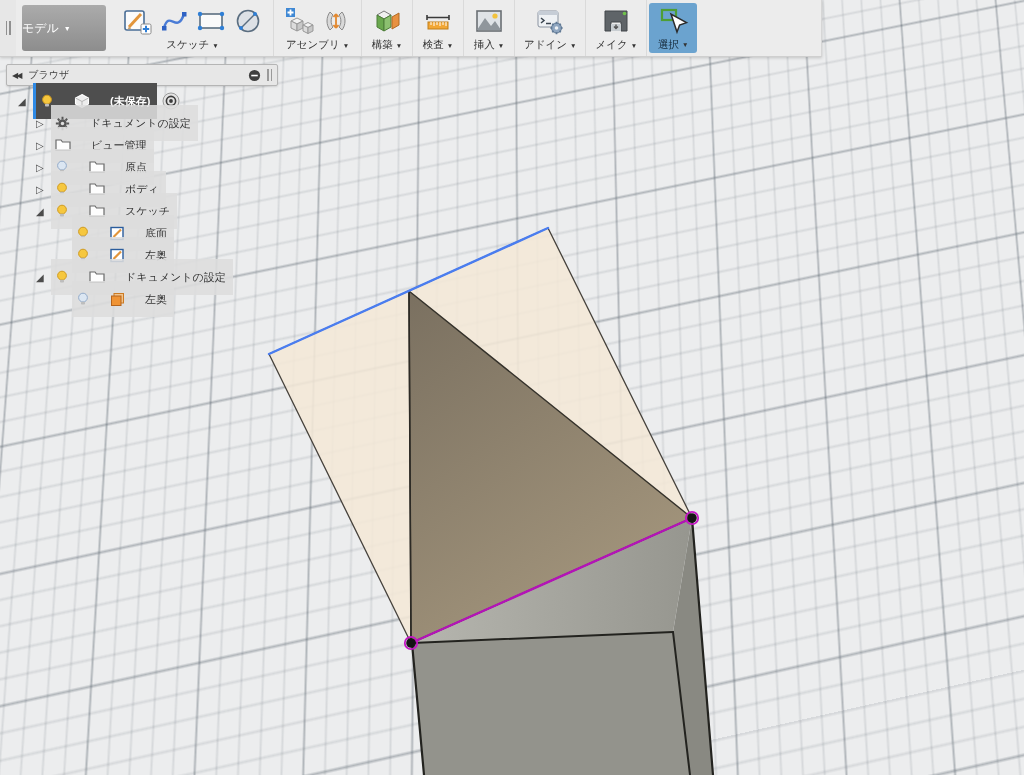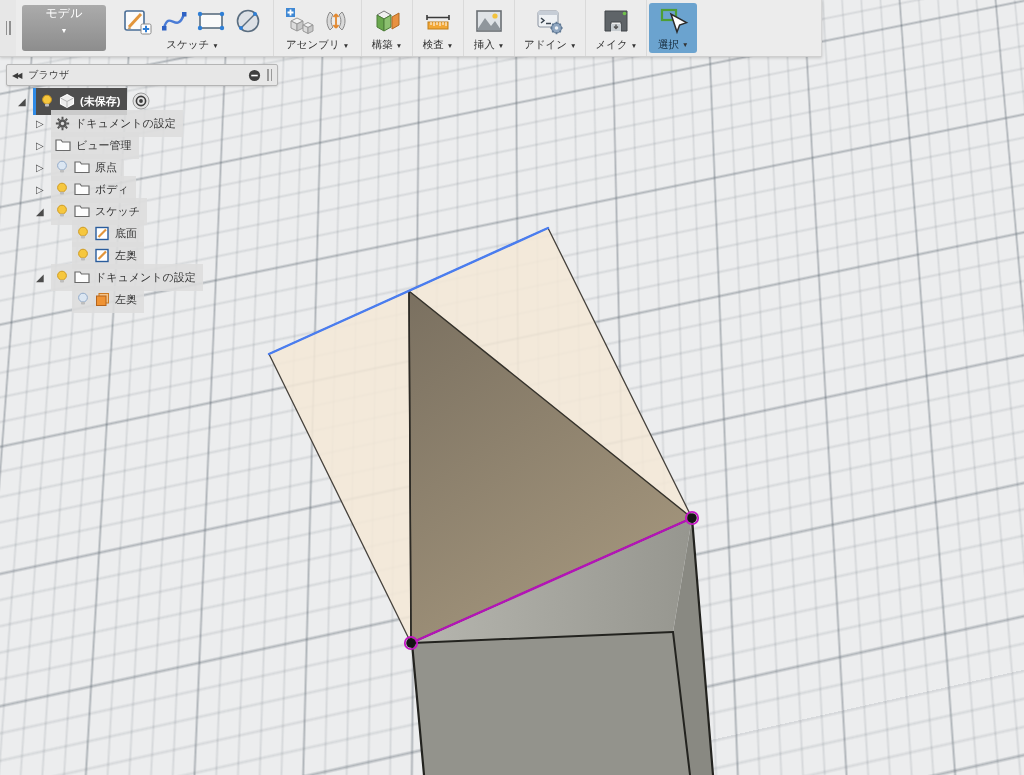--- a/index.html
+++ b/index.html
@@ -18,21 +18,21 @@
   .scene-svg { position:absolute; left:0; top:0; }
 
   
   .toolbar { position:absolute; left:0; top:0; width:822px; height:57px;
     background:#ececec; border-bottom:1px solid #cfcfcf; border-right:1px solid #d6d6d6;
     box-shadow:0 1px 3px rgba(0,0,0,.18); display:flex; align-items:stretch; }
   .tb-grip { width:16px; display:flex; align-items:center; justify-content:center; gap:2px; background:#e7e7e7; }
   .tb-grip i { width:1.5px; height:14px; background:#909090; }
   .model-btn { margin:5px 6px; width:84px; border-radius:3px;
     background:linear-gradient(#ababab,#8d8d8d); color:#fff; font-size:12px;
-    display:flex; align-items:center; justify-content:flex-start; gap:5px; cursor:default;flex-direction:column; }
+    display:flex; align-items:center; justify-content:flex-start; gap:5px; cursor:default; }
   .model-btn .arr { font-size:7px; }
   .tb-group { display:flex; flex-direction:column; align-items:center; justify-content:center;
     padding:2px 9px 1px; border-right:1px solid #dadada; }
   .tb-group:last-child { border-right:none; }
   .tb-icons { display:flex; gap:5px; align-items:center; }
   .tb-icons svg { width:32px; height:32px; }
   .tb-label { font-size:10.5px; color:#333; margin-top:1px; white-space:nowrap;
     display:flex; align-items:center; gap:3px; }
   .tb-label .arr { font-size:6.5px; color:#333; }
   .tb-group.active { background:#6ba3cf; border-radius:3px; margin:3px 2px; border-right:none; padding:0 8px; }
@@ -45,21 +45,21 @@
   .br-collapse { font-size:8px; color:#3c3c3c; letter-spacing:-2px; margin-right:8px; }
   .br-title { font-size:10px; color:#444; flex:1; }
   .br-minus { width:13px; height:13px; margin-right:6px; }
   .br-grip2 { display:flex; gap:2px; }
   .br-grip2 i { width:1.5px; height:12px; background:#9a9a9a; }
 
   .tree { margin-top:4px; }
   .tree-row { height:22px; display:flex; align-items:center; }
   .pl0 { padding-left:12px; } .pl1 { padding-left:30px; } .pl2 { padding-left:66px; }
   .expander { width:15px; font-size:10px; color:#4c4c4c; flex:none; }
-  .chip { display:flex; align-items:center; gap:5px; padding:2px 7px 2px 4px; height:27px;
+  .chip { display:flex; align-items:center; gap:20px; padding:2px 7px 2px 4px; height:36px;
     background:rgba(221,221,221,.88); font-size:11px; color:#333; white-space:nowrap; }
   .chip.selected { background:#4e4e4e; color:#fff; border-left:3px solid #2e8ae6; font-weight:bold; }
   .chip svg { flex:none; }
   .activate { width:18px; height:18px; margin-left:5px; flex:none; }
 </style>
 </head>
 <body>
 
 <div class="canvas" style="background: rgb(236, 237, 238);">
   <div class="grid-plane grid-v" id="grid-v" style="background-image: repeating-linear-gradient(90deg, rgba(90, 100, 110, 0.3) 0px, rgba(90, 100, 110, 0.3) 1px, transparent 1px, transparent 55px), repeating-linear-gradient(90deg, rgba(90, 100, 110, 0.14) 0px, rgba(90, 100, 110, 0.14) 1px, transparent 1px, transparent 11px);"></div>

